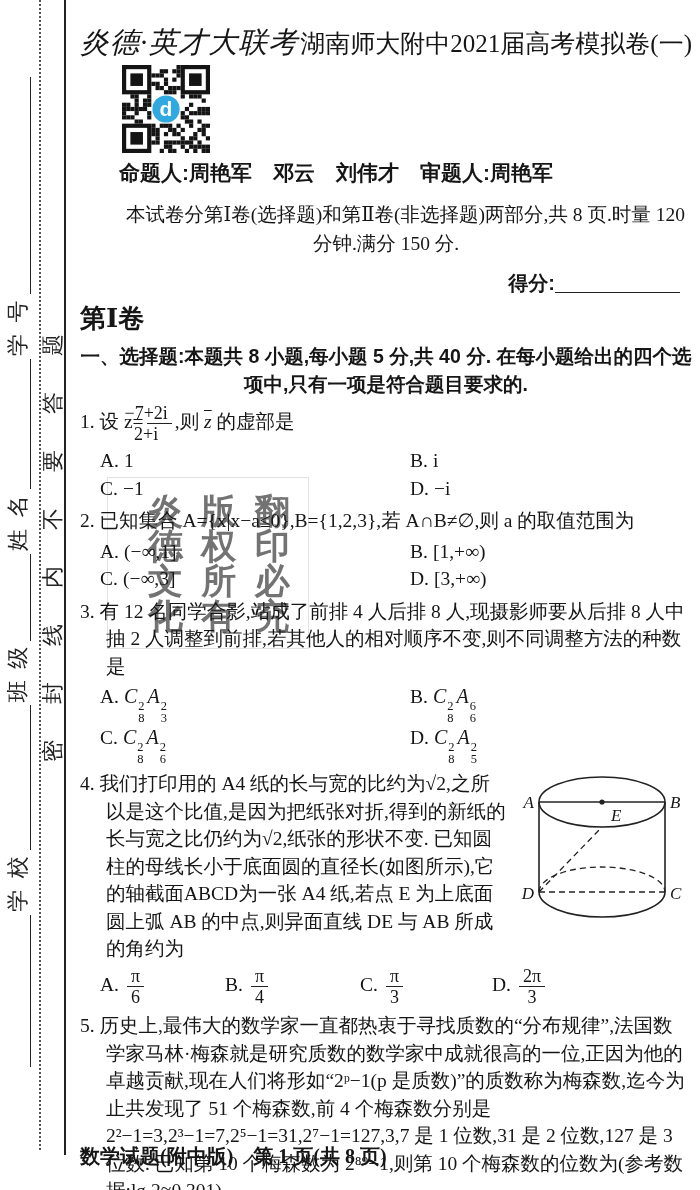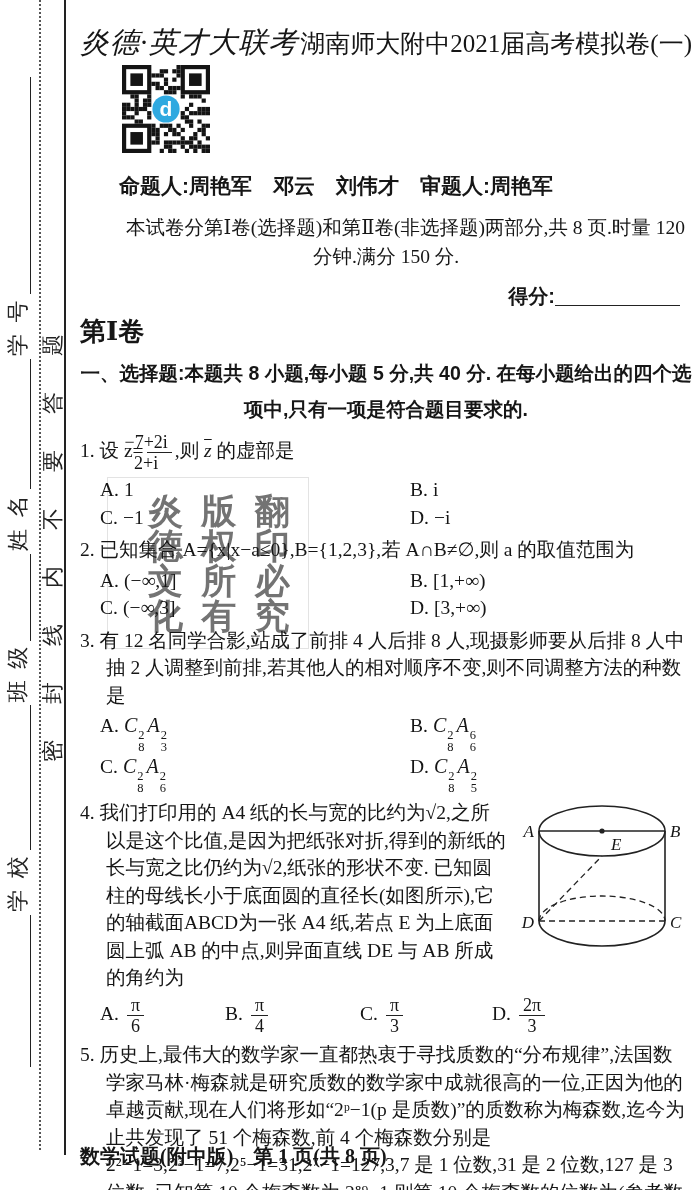--- a/index.html
+++ b/index.html
@@ -28,28 +28,28 @@
 
   
   .content{position:absolute;left:80px;top:0;width:612px;}
   .paper-title{margin-top:25px;font-size:25px;font-weight:normal;text-align:right;white-space:nowrap;line-height:34px;}
   .brand{font-size:29px;font-style:italic;letter-spacing:1px;margin-right:2px;}
   .header-mid{position:relative;height:96px;margin-top:2px;}
   .qr{position:absolute;left:42px;top:2px;width:88px;height:88px;}
   .subject{position:absolute;left:0;right:0;top:10px;text-align:center;
         font-size:45px;font-weight:bold;line-height:1.1;}
   .authors{font-family:"Liberation Sans","DejaVu Sans",sans-serif;font-weight:bold;
-        font-size:21px;text-align:center;width:512px;margin-top:13px;line-height:28px;}
+        font-size:21px;text-align:center;width:512px;line-height:28px;}
   .intro{font-size:19.5px;line-height:29px;text-indent:2em;margin-top:13px;}
   .score-row{margin-top:12px;height:26px;text-align:right;padding-right:12px;
         font-family:"Liberation Sans","DejaVu Sans",sans-serif;font-weight:bold;font-size:20px;}
   .score-blank{display:inline-block;width:125px;height:20px;border-bottom:1.6px solid #222;vertical-align:-3px;}
   .volume{font-size:26px;font-weight:bold;width:500px;margin-top:8px;line-height:30px;}
   .instructions{font-family:"Liberation Sans","DejaVu Sans",sans-serif;font-weight:bold;
-        font-size:19.5px;line-height:36px;margin-top:8px;}
+        font-size:19.5px;line-height:28px;margin-top:8px;}
 
   .question{margin-top:5px;font-size:19.5px;line-height:27.5px;}
   .q-text{padding-left:26px;text-indent:-26px;}
   .opts{display:grid;padding-left:20px;margin-top:3px;margin-bottom:2px;line-height:27.5px;}
   .opts.two{grid-template-columns:310px 1fr;}
   .opts.four{grid-template-columns:125px 135px 132px 1fr;}
   .opt{white-space:nowrap;}
   .ol{margin-right:5px;}
 
   .frac{display:inline-flex;flex-direction:column;vertical-align:middle;text-align:center;

